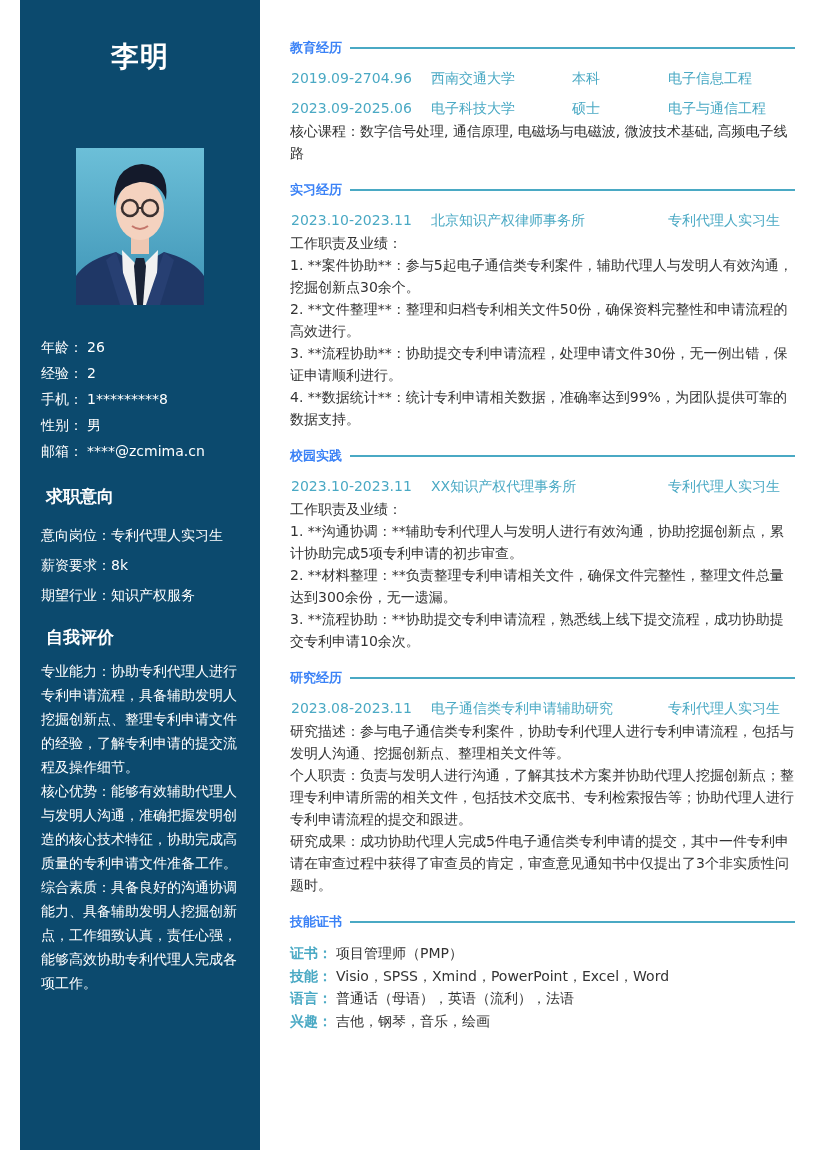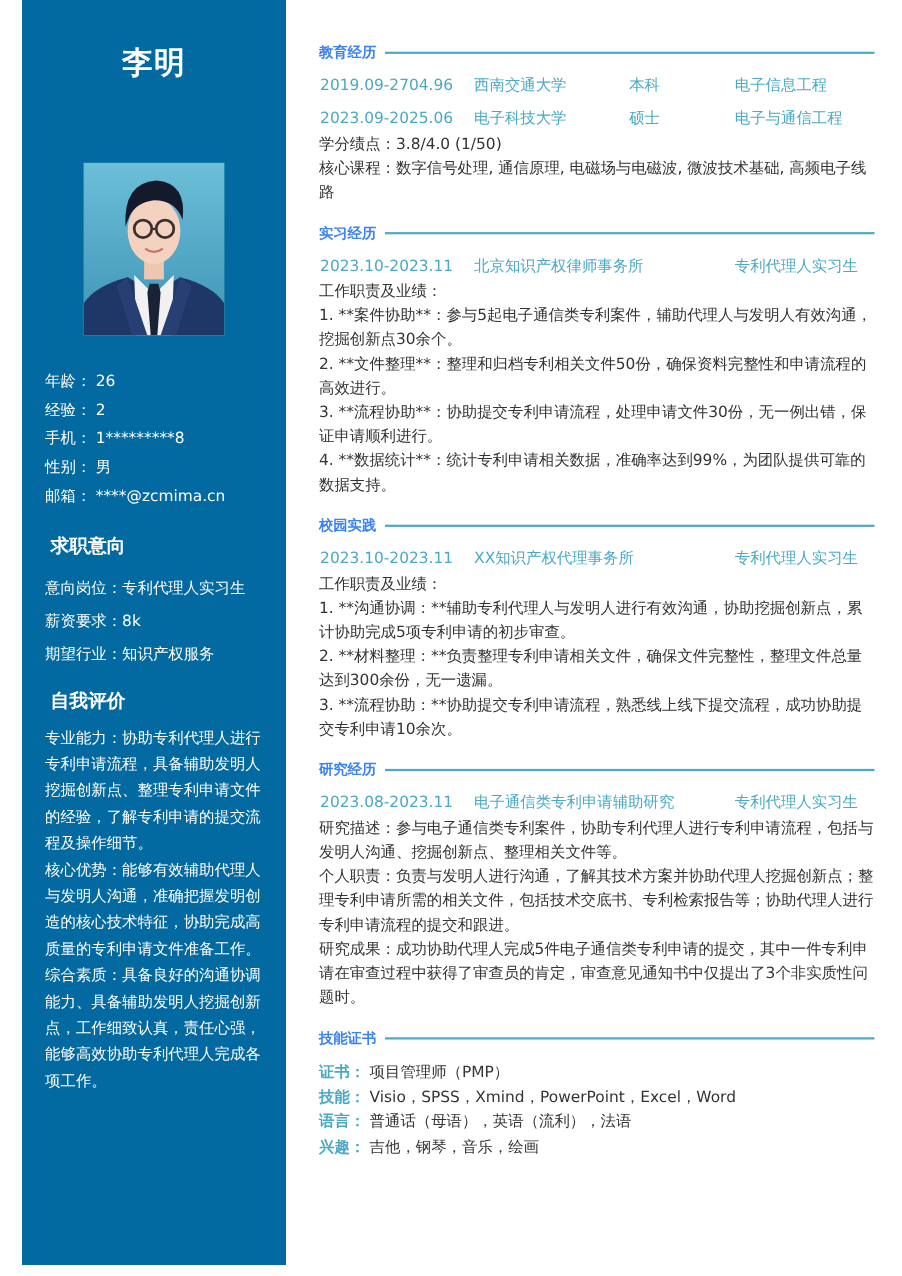--- a/index.html
+++ b/index.html
@@ -1,21 +1,21 @@
 <!DOCTYPE html>
 <html><head>
 <meta charset="utf-8">
 <style>
   * { box-sizing: border-box; margin: 0; padding: 0; }
   html, body { width: 820px; height: 1160px; background: #ffffff; overflow: hidden; }
   body { position: relative; font-family: "DejaVu Sans", "Liberation Sans", sans-serif; color: #333333; }
 
   .sidebar {
     position: absolute; left: 20px; top: 0; width: 240px; height: 1150px;
-    background: #0369a1; color: #ffffff; padding-left: 24px;
+    background: #0c4a6e; color: #ffffff; padding-left: 24px;
   }
   .name {
     position: absolute; top: 38px; left: 0; width: 240px; text-align: center;
     font-size: 28px; font-weight: bold; letter-spacing: 1px;
   }
   .photo {
     position: absolute; left: 56px; top: 148px; width: 128px; height: 157px;
     background: linear-gradient(180deg, #5ab4cf 0%, #3f97b8 100%);
     overflow: hidden;
   }
@@ -131,21 +131,20 @@
       <span class="c3">本科</span>
       <span class="c4">电子信息工程</span>
     </div>
     <div class="entry-head" style="margin-top:6px;">
       <span class="c1">2023.09-2025.06</span>
       <span class="c2">电子科技大学</span>
       <span class="c3">硕士</span>
       <span class="c4">电子与通信工程</span>
     </div>
     <div class="body-text">
-      <p>学分绩点：3.8/4.0 (1/50)</p>
       <p>核心课程：数字信号处理, 通信原理, 电磁场与电磁波, 微波技术基础, 高频电子线路</p>
     </div>
   </div>
 
   <div class="section">
     <div class="sec-head">
       <span class="sec-title">实习经历</span>
       <span class="sec-line"></span>
     </div>
     <div class="entry-head">

